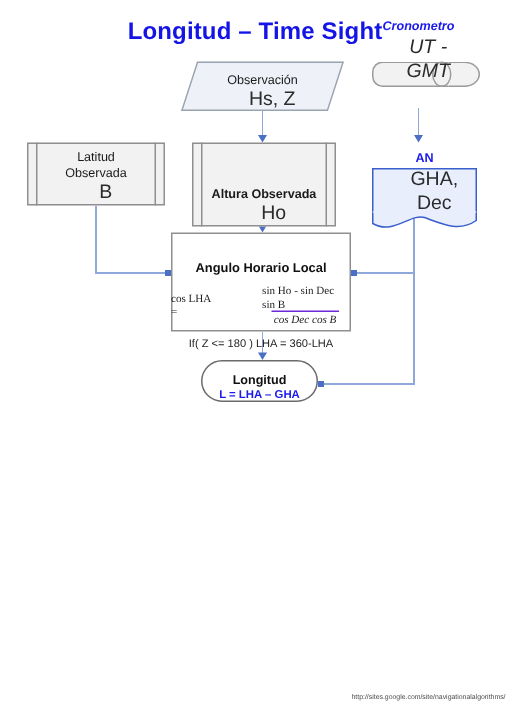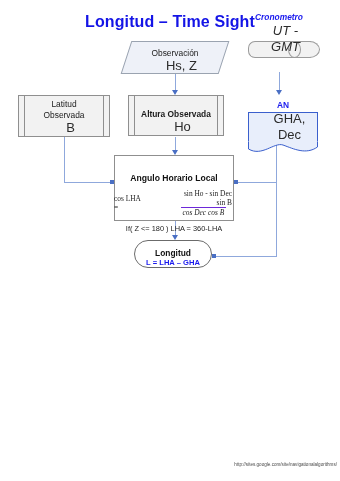--- a/index.html
+++ b/index.html
@@ -83,21 +83,21 @@
     border:1px solid #8f8f8f;
   }
   .preproc .bar-l,.preproc .bar-r{
     position:absolute;top:0;bottom:0;width:0;
     border-left:1px solid #8f8f8f;
     z-index:2;
   }
   .preproc .bar-l{left:6px;}
   .preproc .bar-r{right:6px;}
   #latitud{left:18px;top:95px;width:92px;height:42px;}
-  #altura{left:128px;top:95px;width:96px;height:41px;}
+  #altura{left:128px;top:95px;width:96px;height:56px;}
 
   
   #an{left:248px;top:112px;width:70px;height:42px;}
   #an .doc-top{
     position:absolute;left:0;top:0;width:100%;height:30px;
     background:#e8eefb;
     border:1px solid #3a5fcd;
     border-bottom:none;
     box-sizing:border-box;
   }
@@ -123,21 +123,21 @@
   .ah-title{font-size:8.6px;font-weight:bold;color:#111;}
 
   
   .formula{
     margin-top:6px;
     display:flex;align-items:center;justify-content:center;
     font-family:"Liberation Serif", serif;
     font-size:7.4px;color:#1e1e1e;gap:28px;
   }
   .formula .lhs{margin-right:2px;}
-  .frac{display:inline-flex;flex-direction:column;align-items:center;text-align:right;}
+  .frac{display:inline-flex;flex-direction:column;align-items:center;}
   .frac .num{padding:0 2px 0px;}
   .frac .den{padding:0px 2px 0;border-top:1px solid #6d28d9;font-style:italic;}
   .cond{
     margin-top:7px;
     font-size:7.4px;color:#1e1e1e;
     font-family:"Liberation Sans", sans-serif;
   }
 
   
   #longitud{left:134px;top:240px;width:78px;height:28px;}

